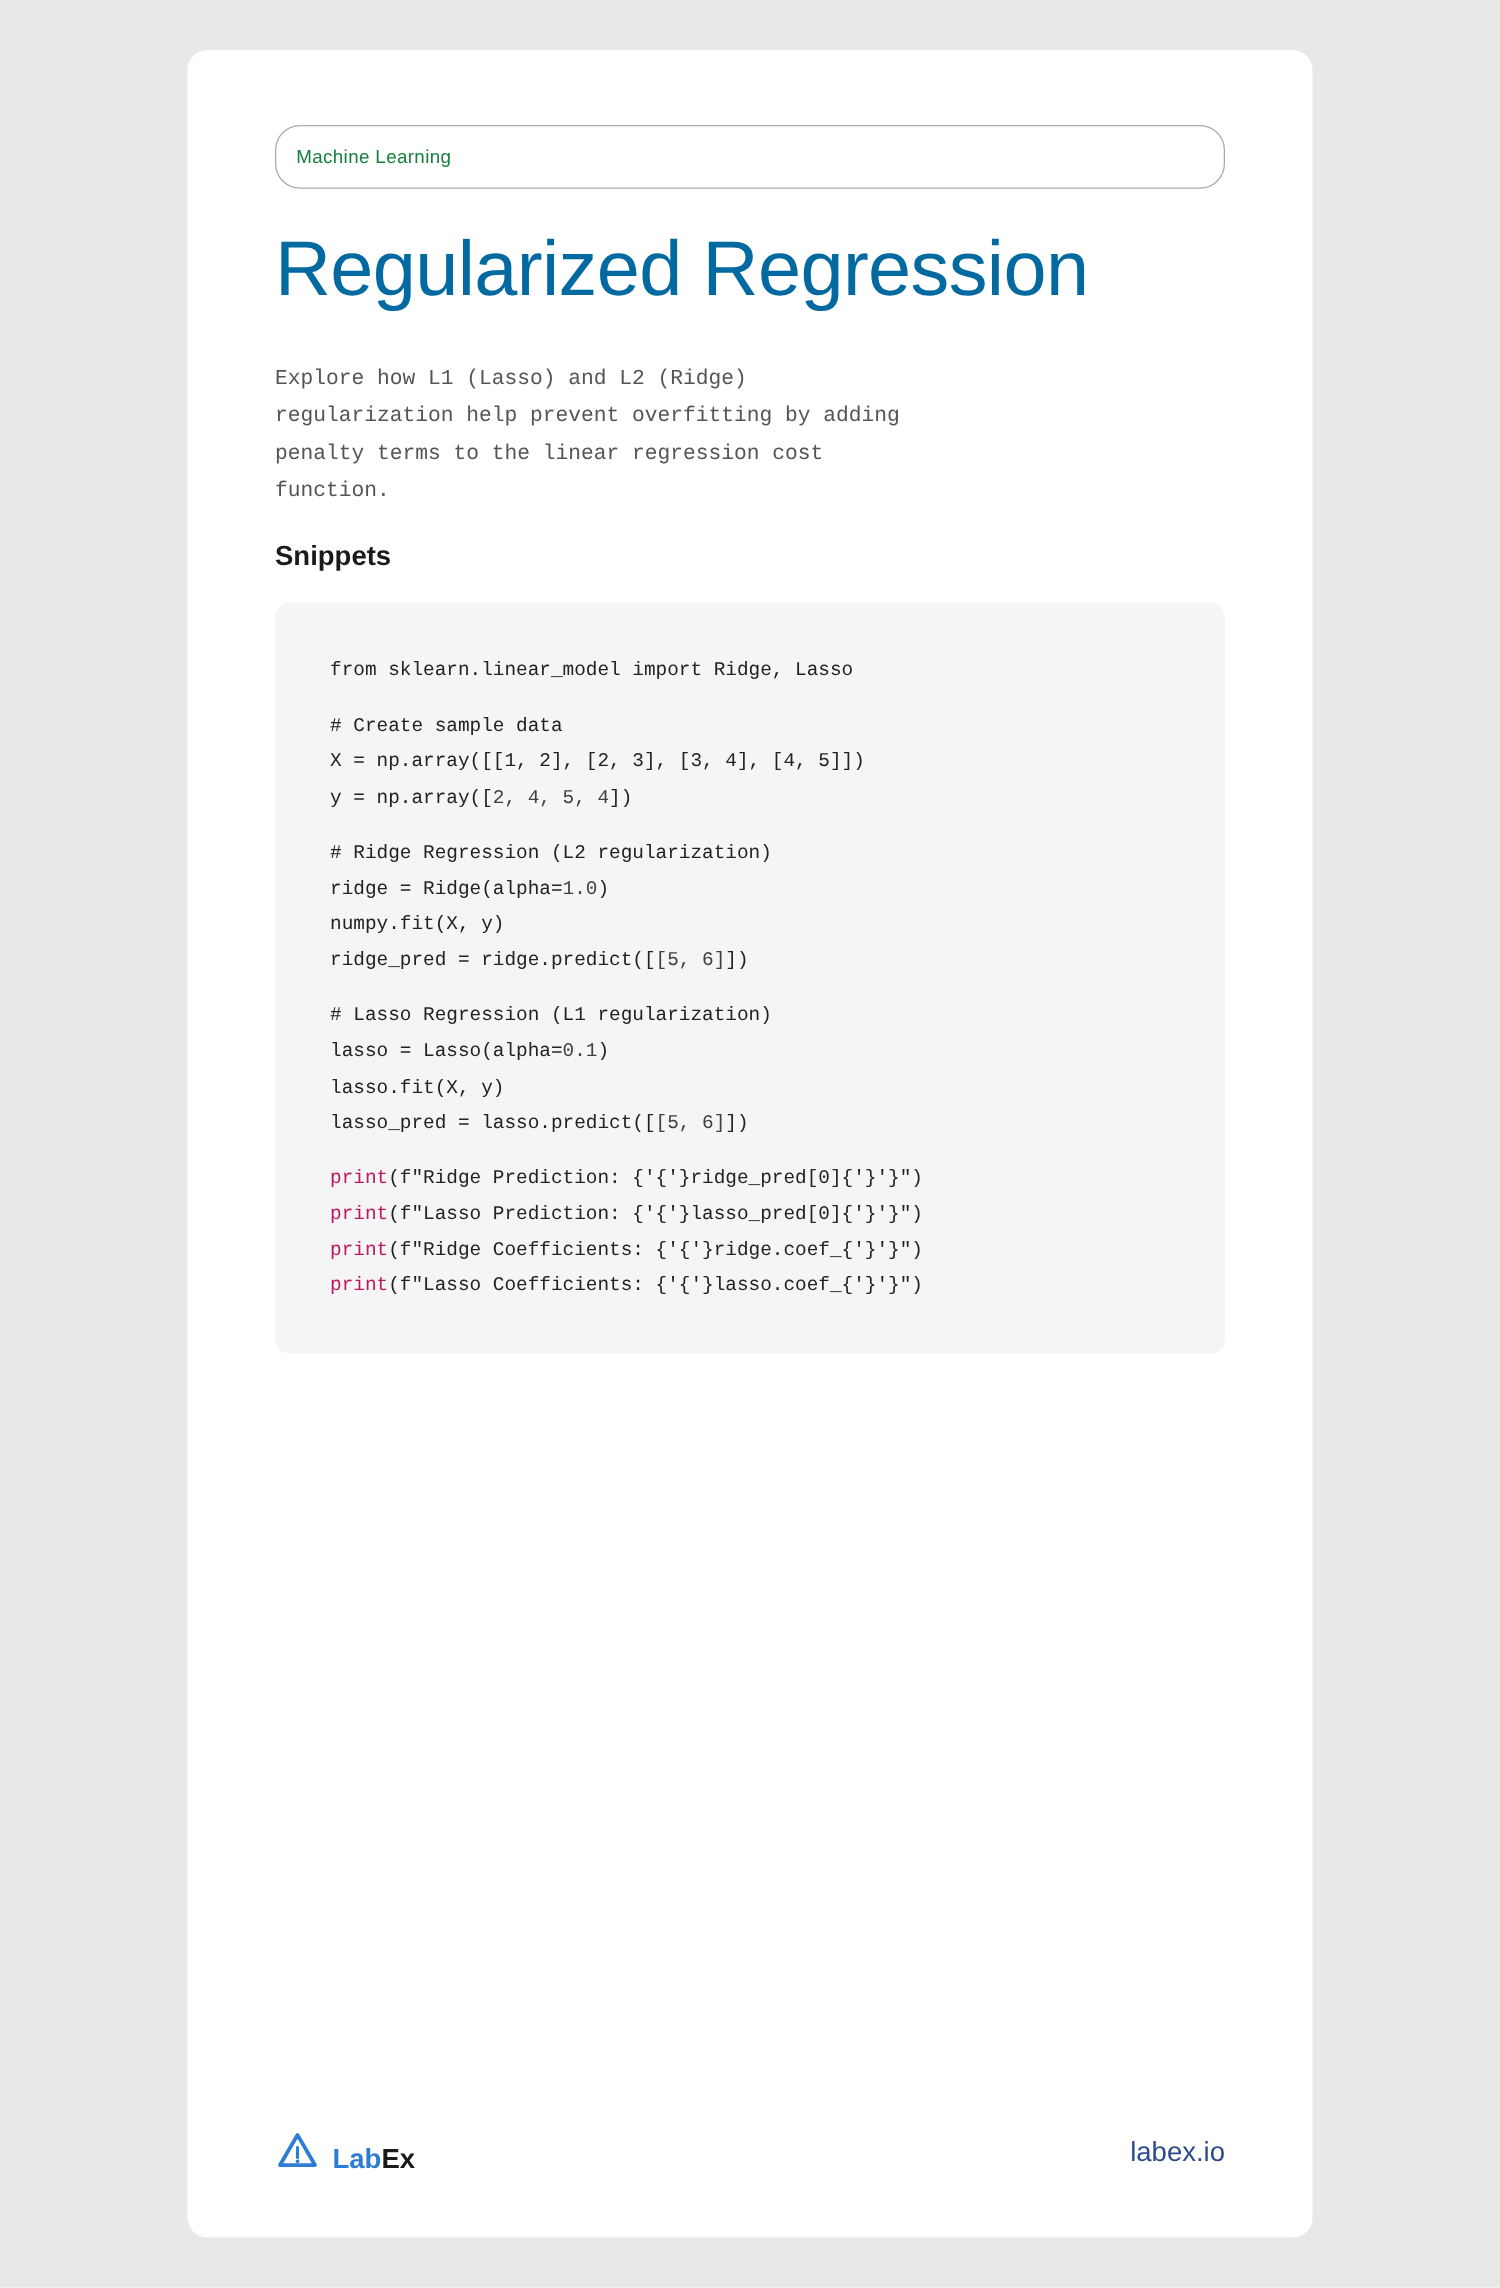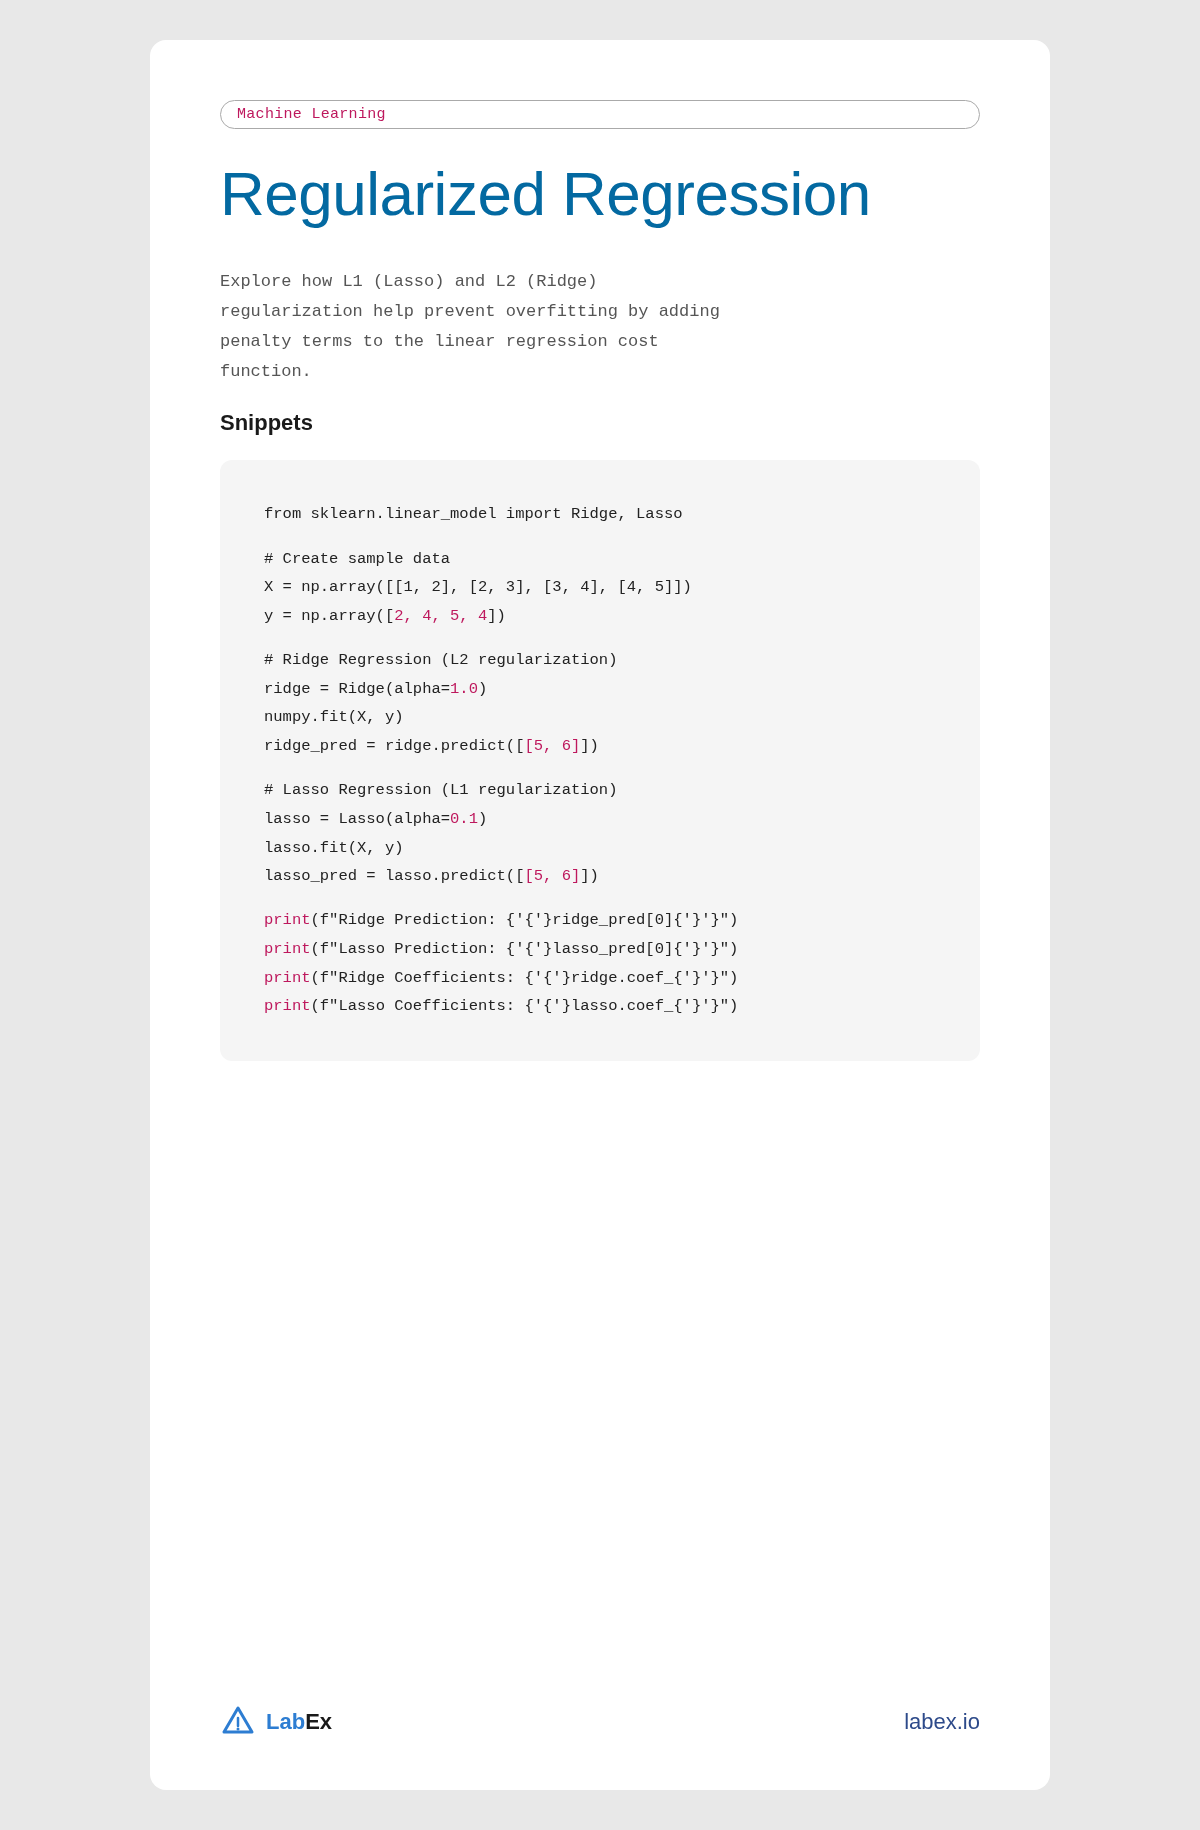--- a/index.html
+++ b/index.html
@@ -28,24 +28,24 @@
       margin: 0 auto;
       display: flex;
       flex-direction: column;
       min-height: 1750px;
     }
 
     .tag {
       display: inline-block;
       border: 1.5px solid #aaaaaa;
       border-radius: 20px;
-      padding: 5px 16px;
+      padding: 16px 16px;
       font-size: 15px;
-      font-family: Liberation Mono, monospace;
-      color: #be185d;
+      font-family: Liberation Sans, sans-serif;
+      color: #15803d;
       margin-bottom: 28px;
       letter-spacing: 0.02em;
     }
 
     .main-title {
       font-size: 62px;
       font-weight: 300;
       color: #0369a1;
       line-height: 1.2;
       margin-bottom: 36px;
@@ -81,38 +81,38 @@
       display: block;
       white-space: pre;
     }
 
     .code-gap {
       display: block;
       height: 1em;
     }
 
     .color-blue {
-      color: #be185d;
+      color: #404040;
     }
 
     .color-orange {
       color: #be185d;
     }
 
     .footer {
       margin-top: auto;
       padding-top: 48px;
       display: flex;
       align-items: center;
       justify-content: space-between;
     }
 
     .logo-area {
       display: flex;
-      align-items: center;
+      align-items: flex-end;
       gap: 10px;
     }
 
     .logo-icon {
       width: 36px;
       height: 36px;
     }
 
     .logo-text {
       font-size: 22px;

